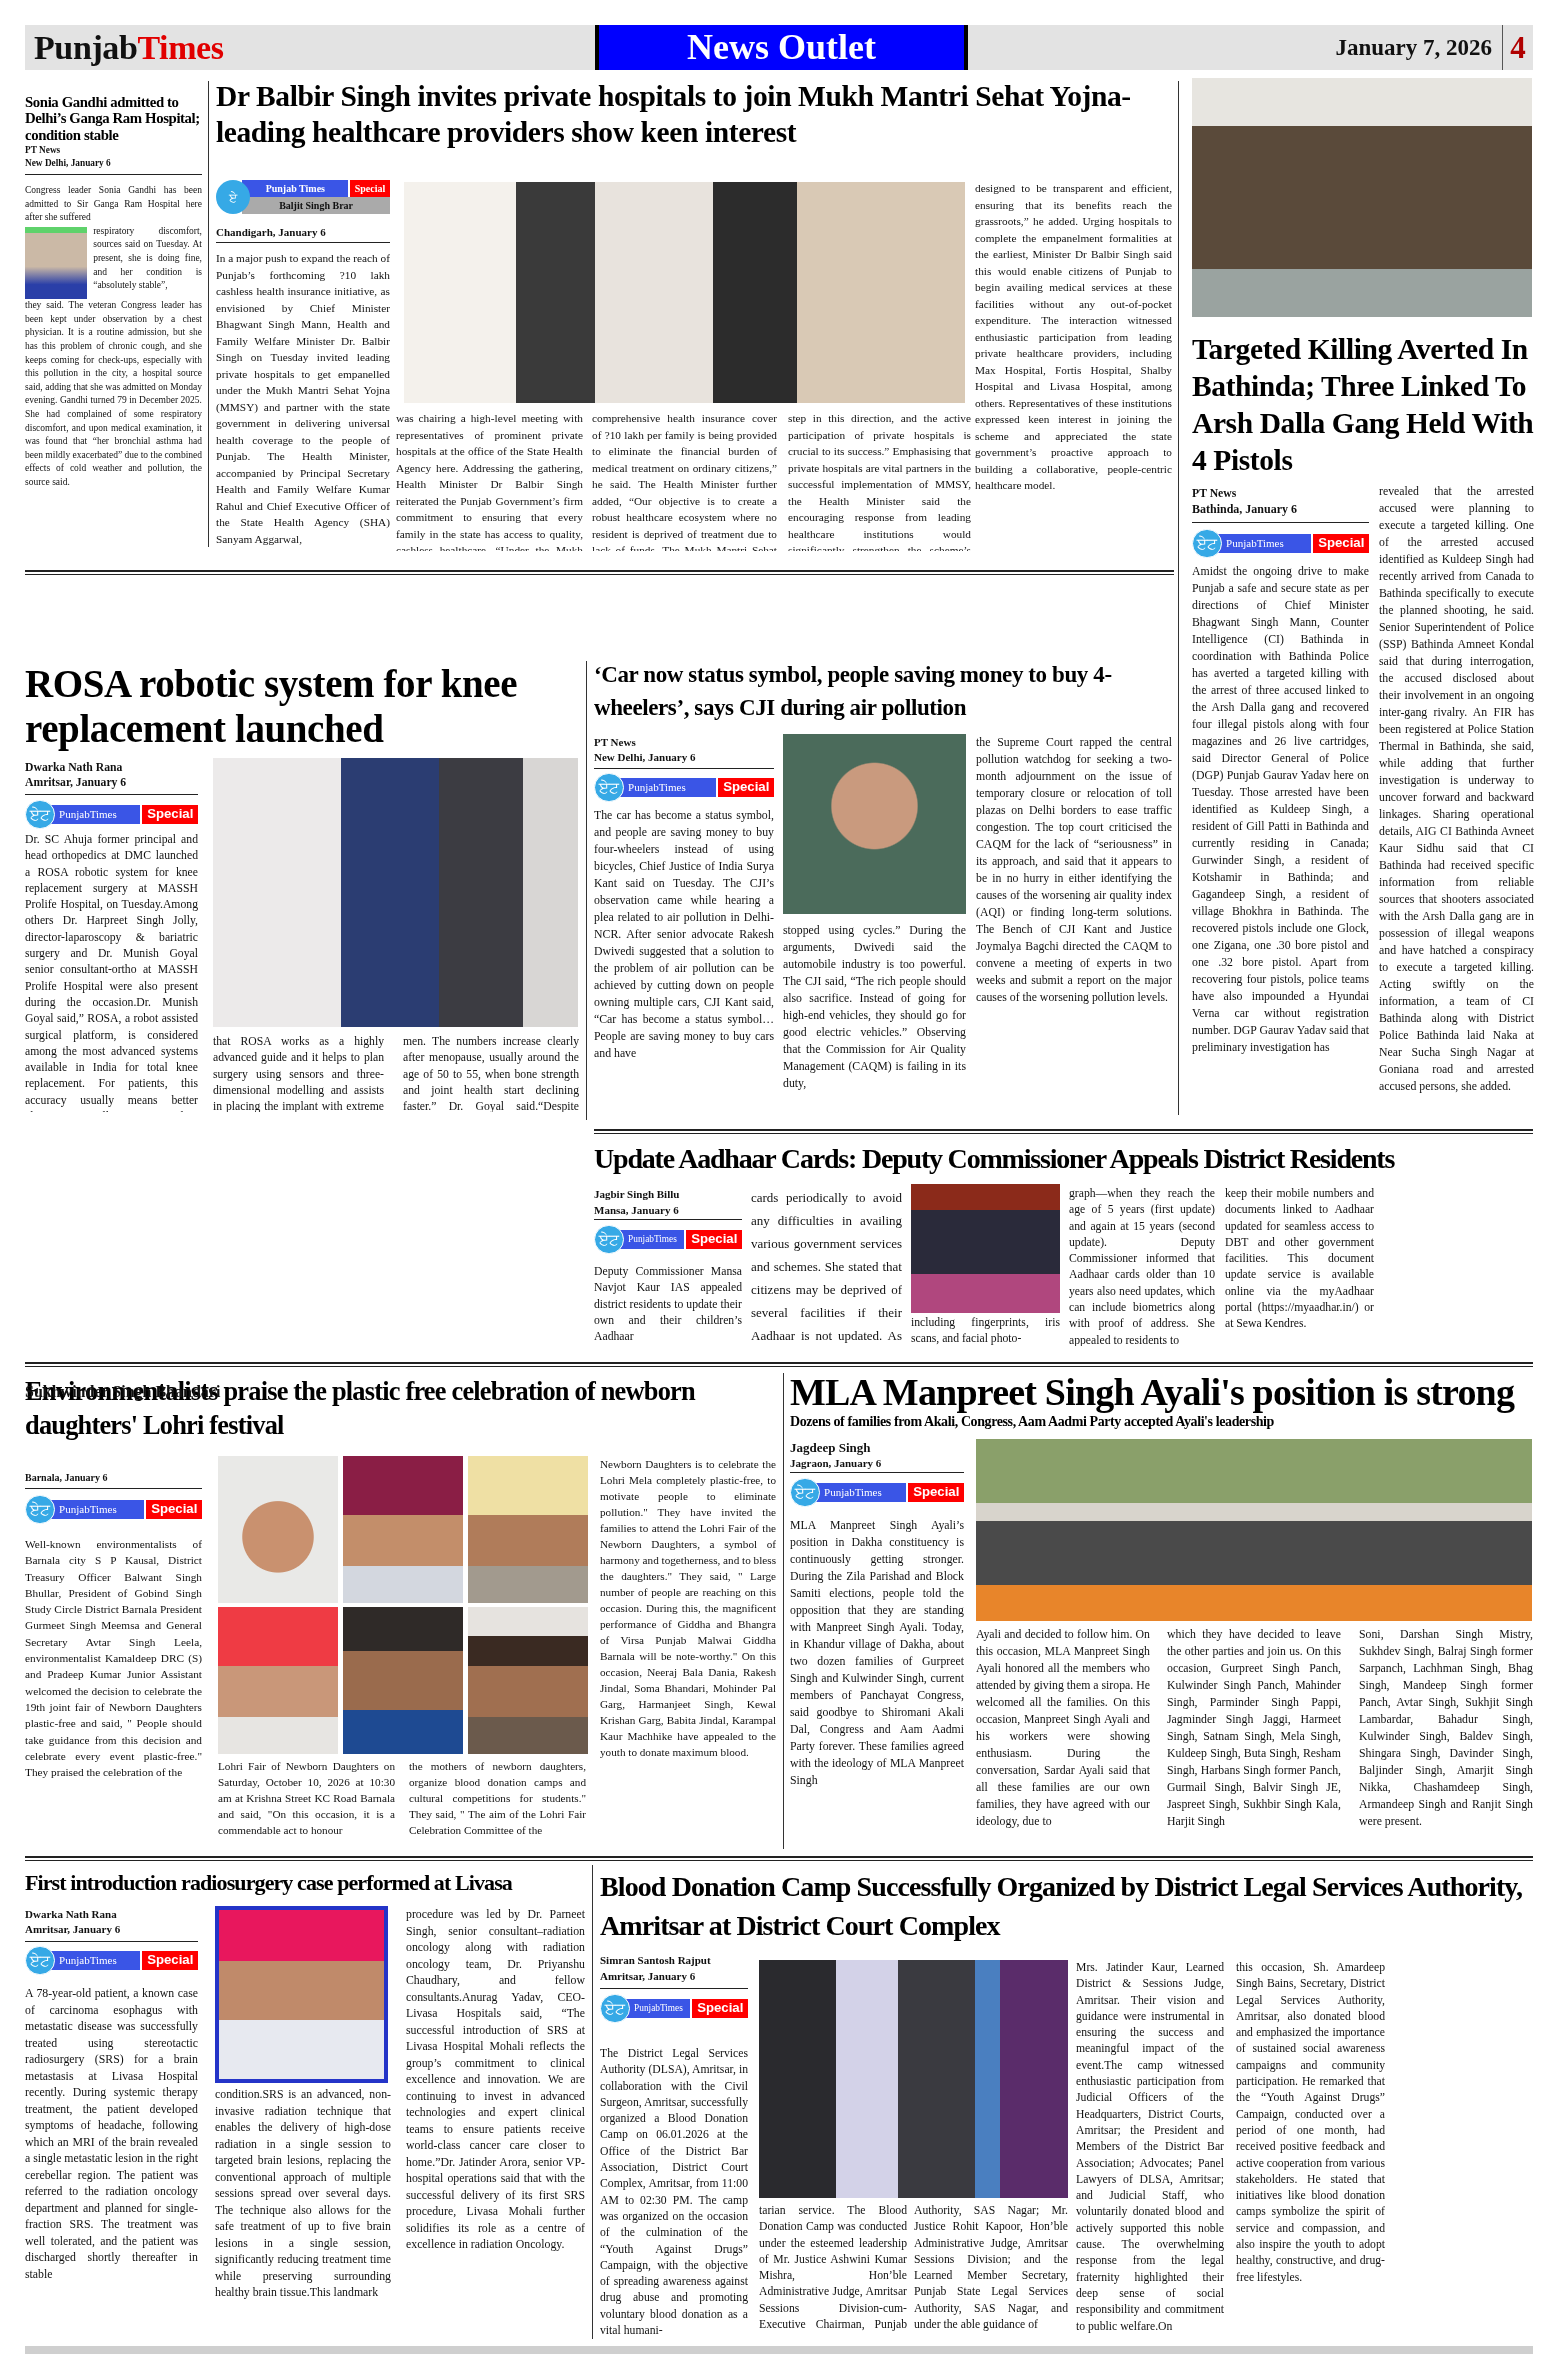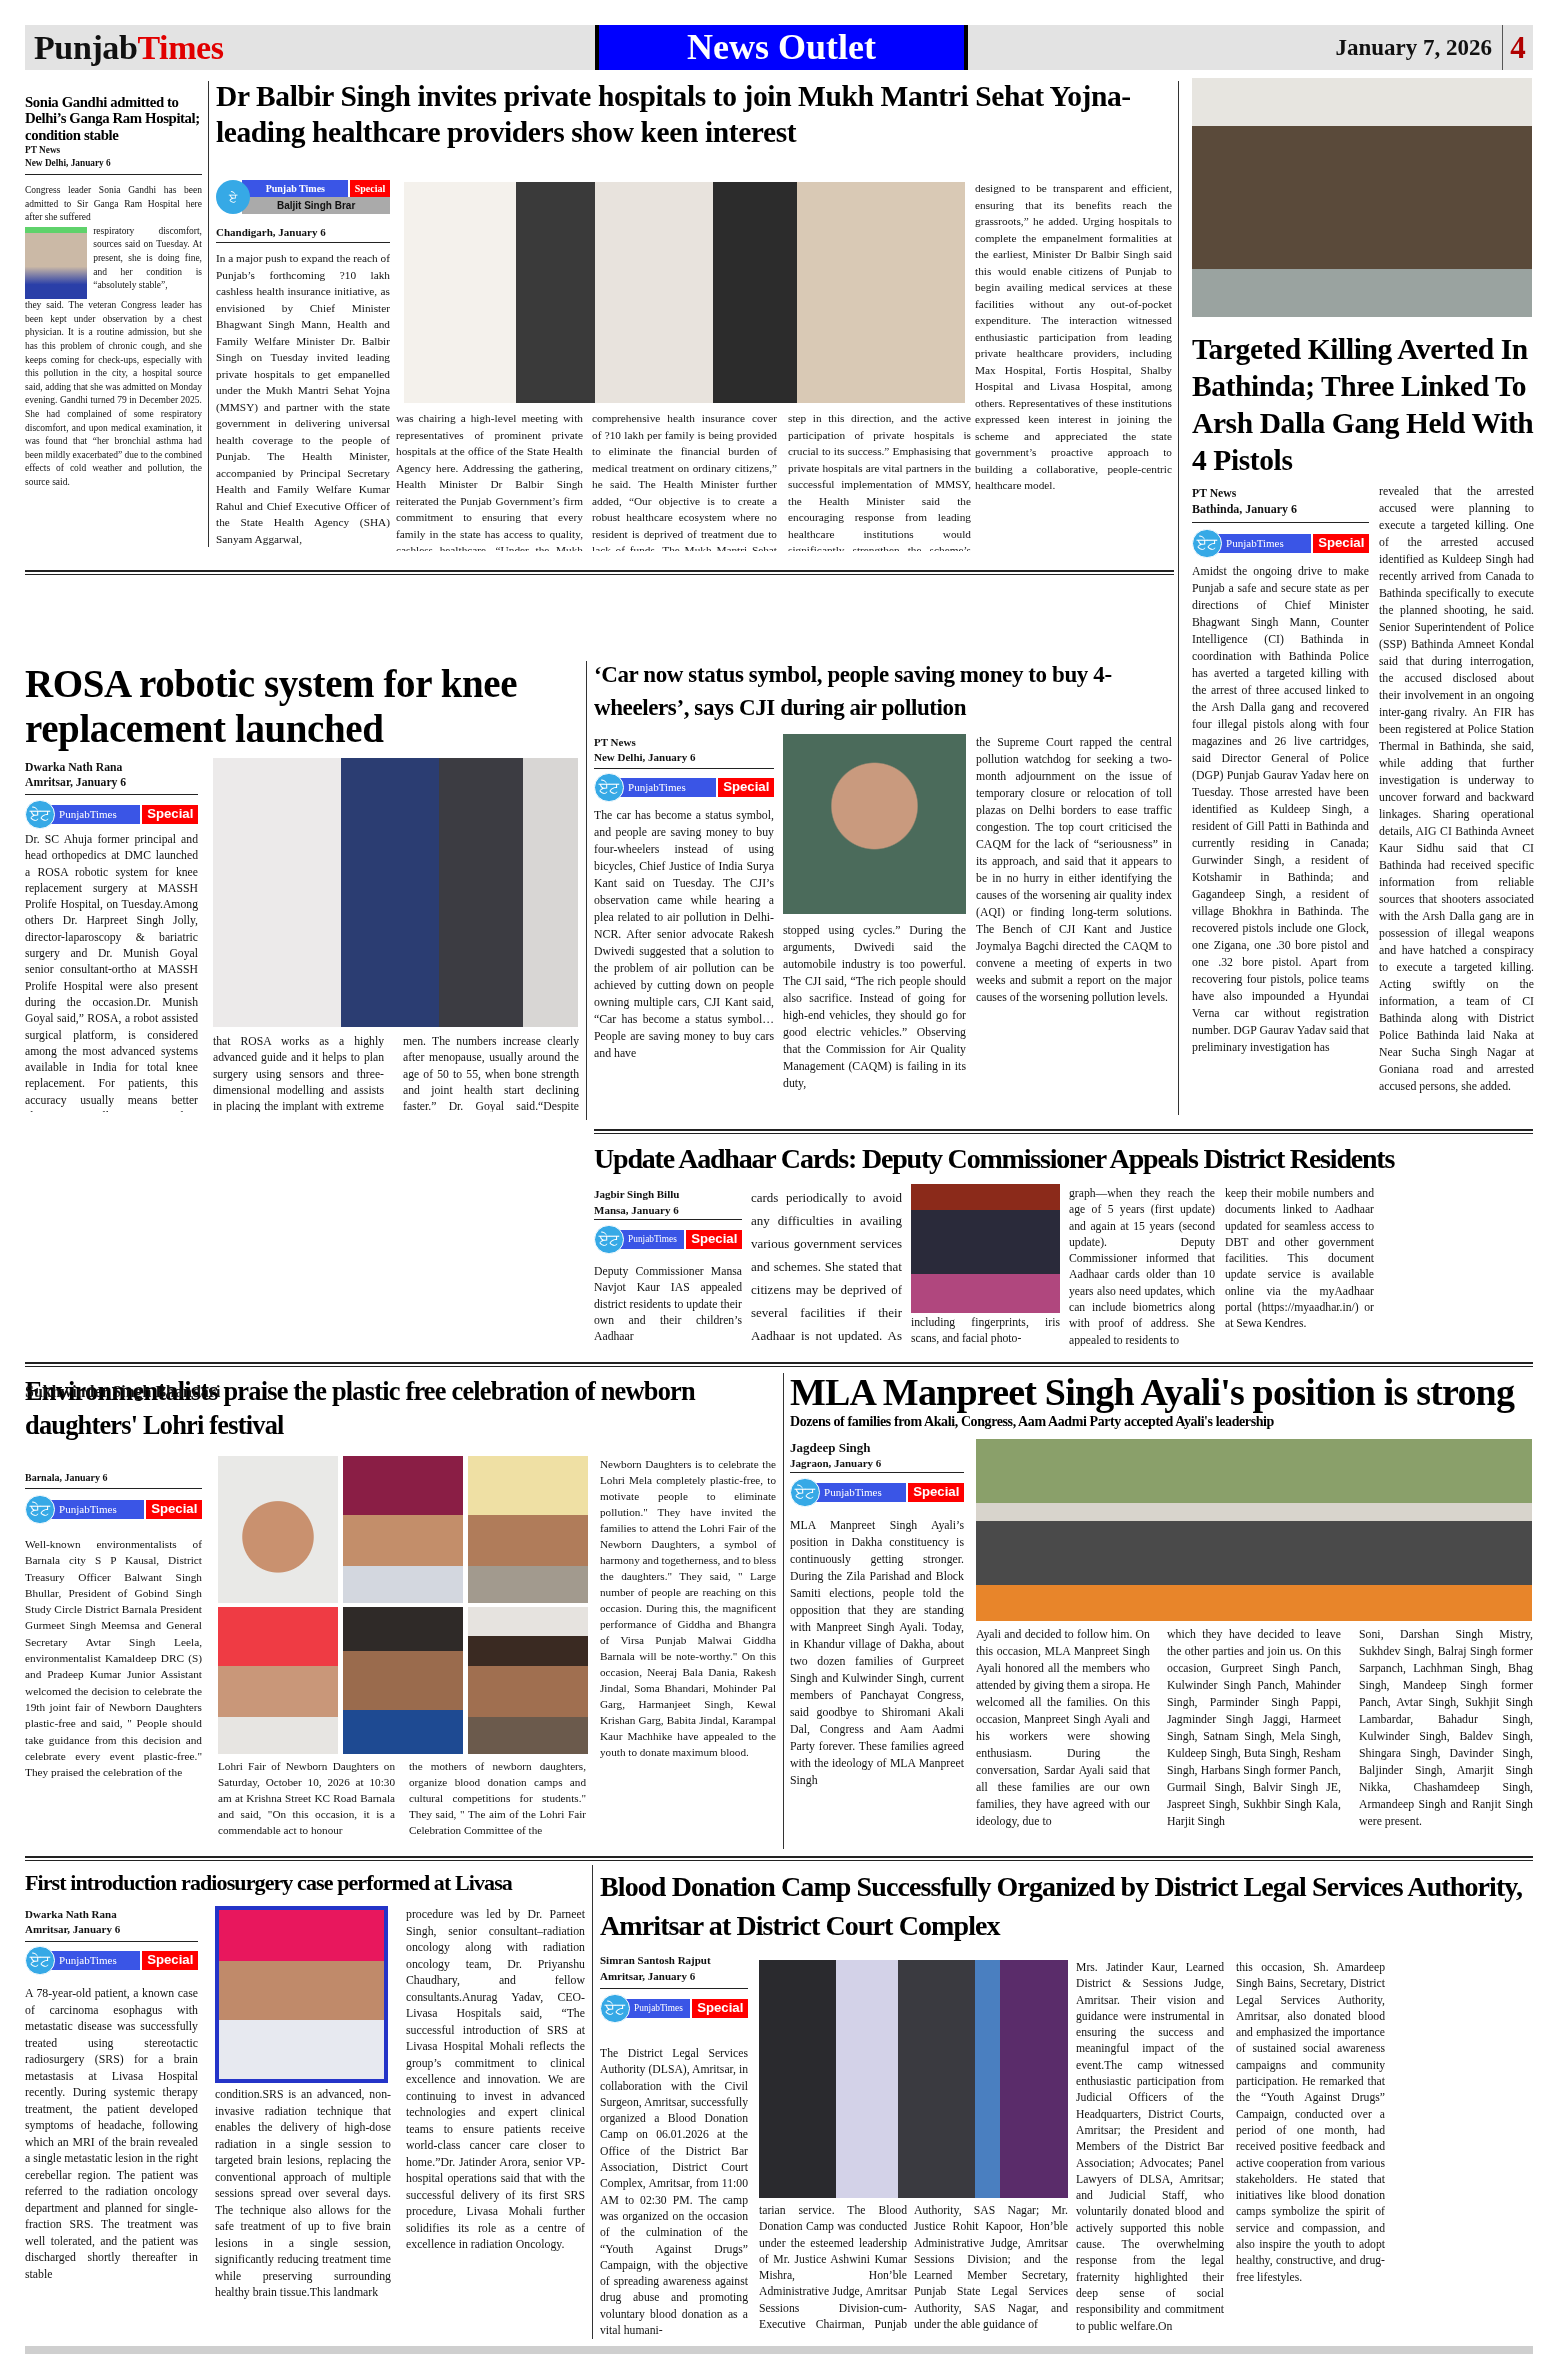--- a/index.html
+++ b/index.html
@@ -50,21 +50,21 @@
 
 <div class="abs hl" style="left:216px;top:78px;width:956px;font-size:29.5px;line-height:36px">Dr Balbir Singh invites private hospitals to join Mukh Mantri Sehat Yojna-leading healthcare providers show keen interest</div>
 <div class="abs" style="left:216px;top:180px;width:174px">
   <div style="display:flex;height:23px">
     <div style="width:34px;height:34px;border-radius:50%;background:#36a9e6;color:#fff;display:flex;align-items:center;justify-content:center;font-family:'DejaVu Sans',sans-serif;font-size:12.4px;position:relative;z-index:2;margin-top:0">ਏ</div>
     <div style="flex:1">
       <div style="display:flex;height:17px">
         <div style="flex:1;background:#3a55e6;color:#fff;font-family:'Liberation Serif',serif;font-weight:bold;font-size:10px;line-height:17px;text-align:center;margin-left:-7.8px">Punjab Times</div>
         <div style="background:#f00;color:#fff;font-family:'Liberation Serif',serif;font-weight:bold;font-size:10px;line-height:17px;padding:0 4.7px;margin-left:1.6px">Special</div>
       </div>
-      <div style="background:#aaa;font-family:Liberation Sans, sans-serif;font-weight:bold;font-size:10px;line-height:17px;text-align:center;margin-left:-7.8px">Baljit Singh Brar</div>
+      <div style="background:#aaa;font-family:Liberation Serif, serif;font-weight:bold;font-size:10px;line-height:17px;text-align:center;margin-left:-7.8px">Baljit Singh Brar</div>
     </div>
   </div>
 </div>
 <div class="abs by" style="left:216px;top:224px;font-size:11px">Chandigarh, January 6</div>
 <div class="abs rule" style="left:216px;top:242px;width:174px;height:0.8px"></div>
 <div class="abs body" style="left:216px;top:250px;width:174px;height:303px;font-size:11.3px;line-height:16.5px">In a major push to expand the reach of Punjab’s forthcoming ?10 lakh cashless health insurance initiative, as envisioned by Chief Minister Bhagwant Singh Mann, Health and Family Welfare Minister Dr. Balbir Singh on Tuesday invited leading private hospitals to get empanelled under the Mukh Mantri Sehat Yojna (MMSY) and partner with the state government in delivering universal health coverage to the people of Punjab. The Health Minister, accompanied by Principal Secretary Health and Family Welfare Kumar Rahul and Chief Executive Officer of the State Health Agency (SHA) Sanyam Aggarwal,</div>
 <div class="abs photo" style="left:404px;top:182px;width:561px;height:221px;background:linear-gradient(90deg,#f4f1ec 0 20%,#3a3a3a 20% 34%,#e8e3dd 34% 55%,#2c2c2c 55% 70%,#d9c9b5 70%)"></div>
 <div class="abs body" style="left:396px;top:410px;width:187px;height:141px;font-size:11.3px;line-height:16.5px">was chairing a high-level meeting with representatives of prominent private hospitals at the office of the State Health Agency here. Addressing the gathering, Health Minister Dr Balbir Singh reiterated the Punjab Government’s firm commitment to ensuring that every family in the state has access to quality, cashless healthcare. “Under the Mukh Mantri Sehat Yojna, a</div>
 <div class="abs body" style="left:592px;top:410px;width:185px;height:141px;font-size:11.3px;line-height:16.5px">comprehensive health insurance cover of ?10 lakh per family is being provided to eliminate the financial burden of medical treatment on ordinary citizens,” he said. The Health Minister further added, “Our objective is to create a robust healthcare ecosystem where no resident is deprived of treatment due to lack of funds. The Mukh Mantri Sehat Yojna is a transformative</div>
 <div class="abs body" style="left:788px;top:410px;width:183px;height:141px;font-size:11.3px;line-height:16.5px">step in this direction, and the active participation of private hospitals is crucial to its success.” Emphasising that private hospitals are vital partners in the successful implementation of MMSY, the Health Minister said the encouraging response from leading healthcare institutions would significantly strengthen the scheme’s outreach across Punjab. “The scheme has been</div>

